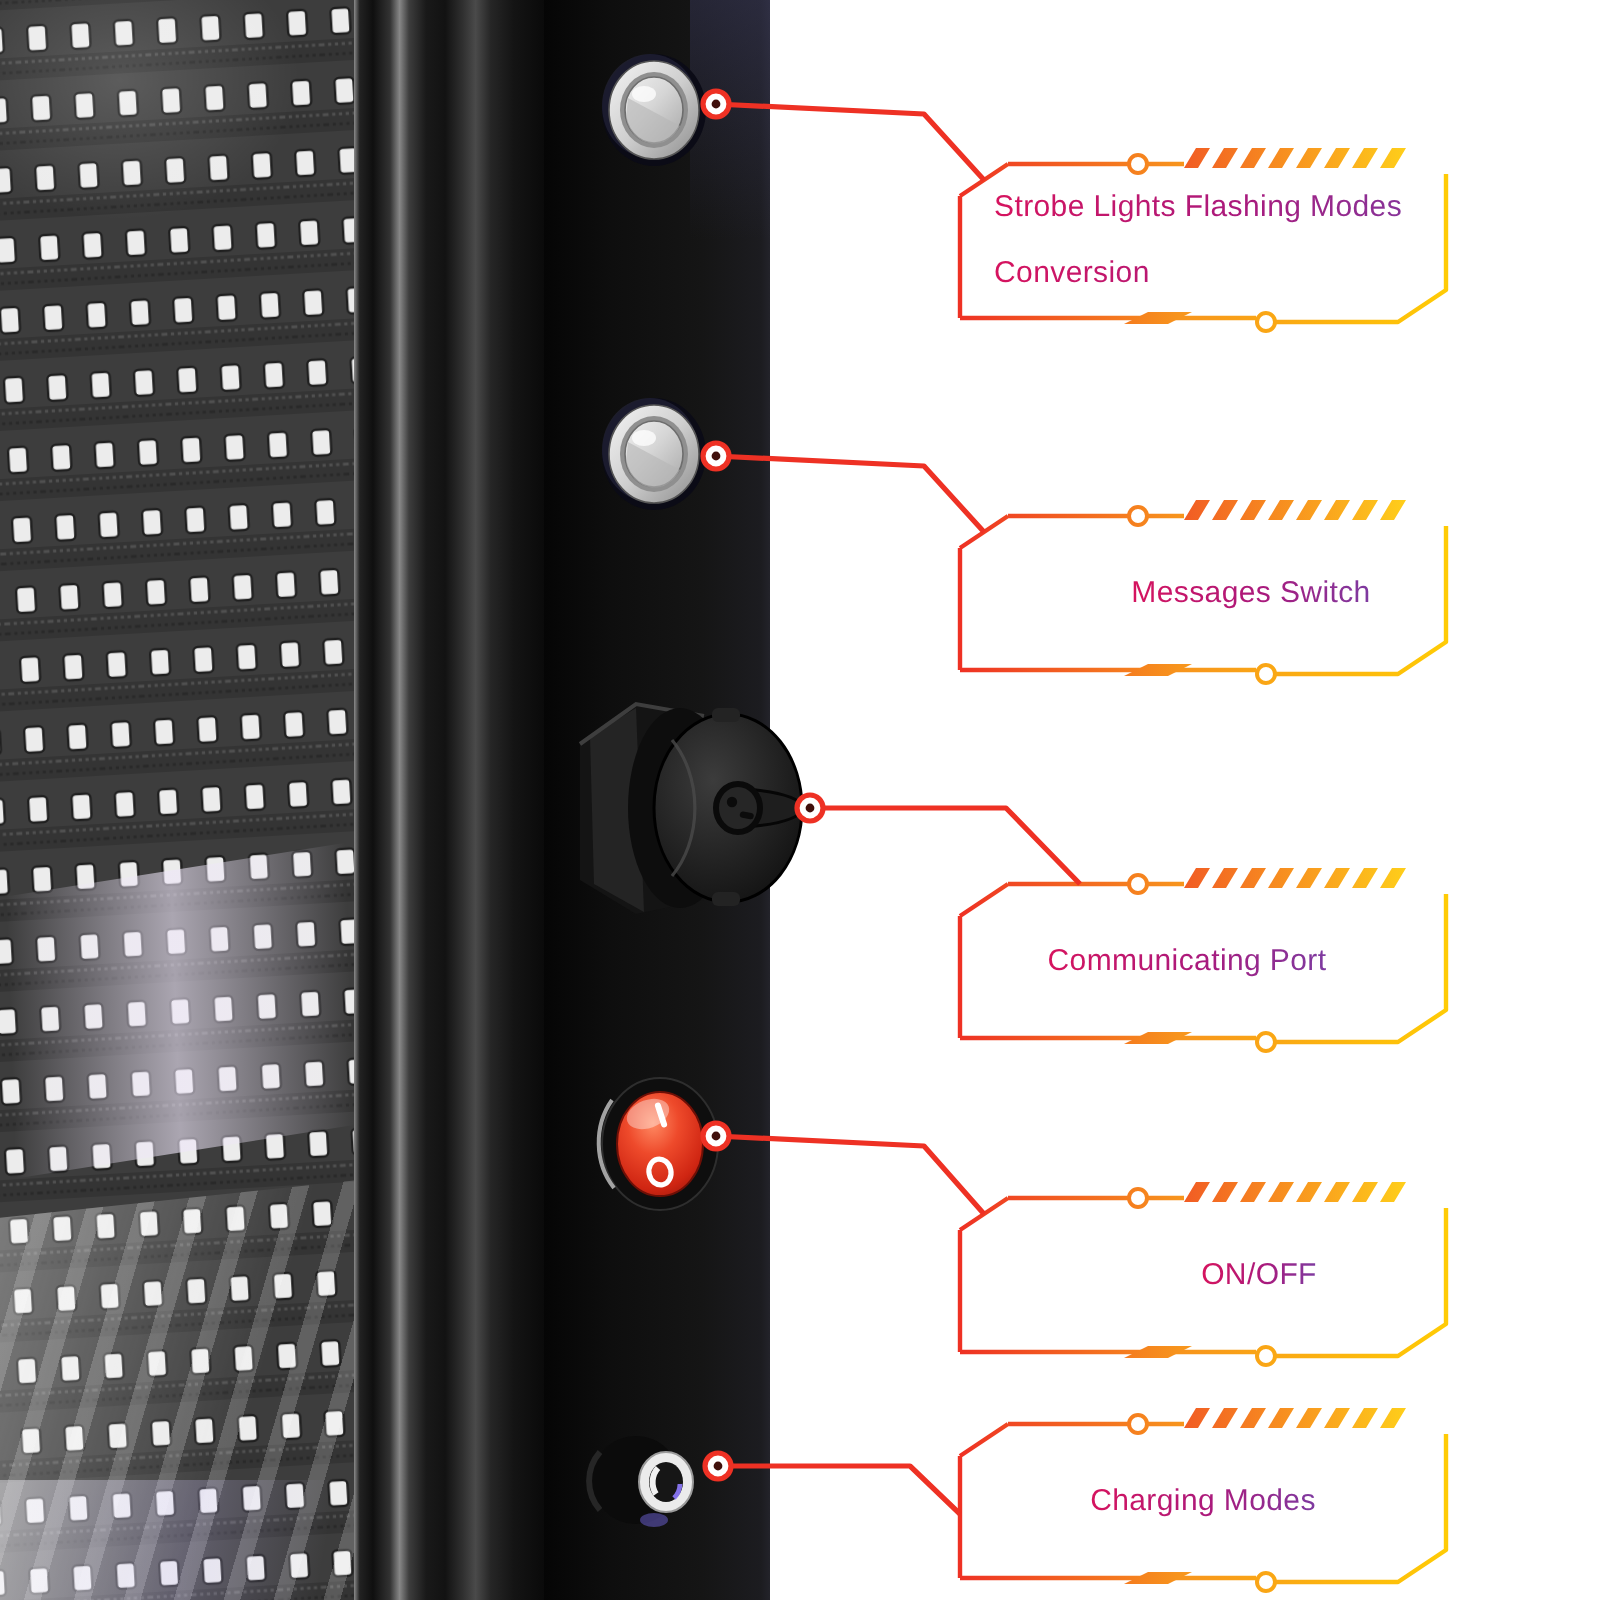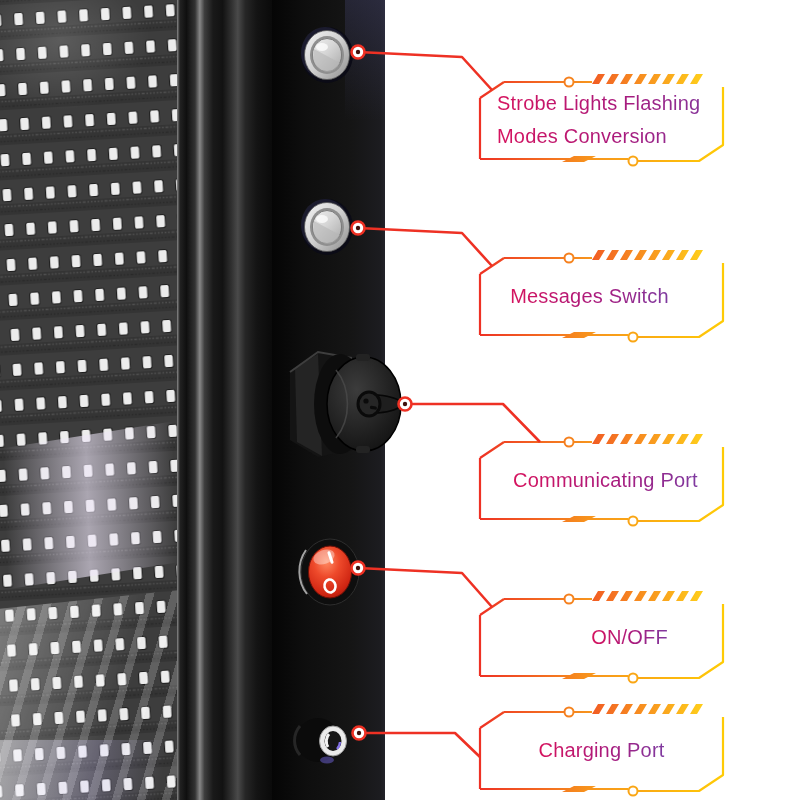--- a/index.html
+++ b/index.html
@@ -28,21 +28,21 @@
        #141414 84%,#0a0a0a 100%);}
   .side-panel{position:absolute;left:272px;top:0;width:113px;height:800px;
      background:linear-gradient(90deg,#050505 0%,#0e0e0e 30%,#151515 70%,#1c1c20 96%,#23232a 100%);}
   .side-panel .sheen{position:absolute;right:0;top:0;width:40px;height:120px;
      background:linear-gradient(180deg,rgba(70,70,115,.35),rgba(70,70,115,0));}
 
   .dev-svg{position:absolute;left:0;top:0;}
 
   
   .ct{position:absolute;display:flex;align-items:center;justify-content:center;
-      font-size:20px;line-height:33px;letter-spacing:.2px;}
+      font-size:15px;line-height:33px;letter-spacing:.2px;}
   .ct span{text-align:left;}
   .grad-text{color:#b8176b;font-weight:400;}
   @supports ((-webkit-background-clip:text) or (background-clip:text)){
     .grad-text{background:linear-gradient(90deg,#d6135e 0%,#a91a7d 55%,#7e3aa0 100%);
       -webkit-background-clip:text;background-clip:text;color:transparent;}
   }
 </style>
 </head>
 <body>
 
@@ -187,26 +187,26 @@
     <use href="#dot" transform="translate(358,52)"></use>
     <use href="#dot" transform="translate(358,228)"></use>
     <use href="#dot" transform="translate(405,404)"></use>
     <use href="#dot" transform="translate(358,568)"></use>
     <use href="#dot" transform="translate(359,733)"></use>
   </svg>
 
   <div class="ct" style="left:482px;top:84px;width:226px;height:72px;justify-content:flex-start;padding-left:15px;">
     <span class="grad-text">Strobe Lights Flashing Modes Conversion</span>
   </div>
-  <div class="ct" style="left:468px;top:258px;width:243px;height:77px;">
+  <div class="ct" style="left:504px;top:258px;width:243px;height:77px;">
     <span class="grad-text">Messages Switch</span>
   </div>
-  <div class="ct" style="left:484px;top:442px;width:243px;height:77px;">
+  <div class="ct" style="left:472px;top:442px;width:243px;height:77px;">
     <span class="grad-text">Communicating Port</span>
   </div>
   <div class="ct" style="left:480px;top:599px;width:243px;height:77px;padding-left:28px;">
     <span class="grad-text">ON/OFF</span>
   </div>
   <div class="ct" style="left:480px;top:712px;width:243px;height:77px;">
-    <span class="grad-text">Charging Port</span>
+    <span class="grad-text">Charging Modes</span>
   </div>
 
 </div>
 
 </body></html>

